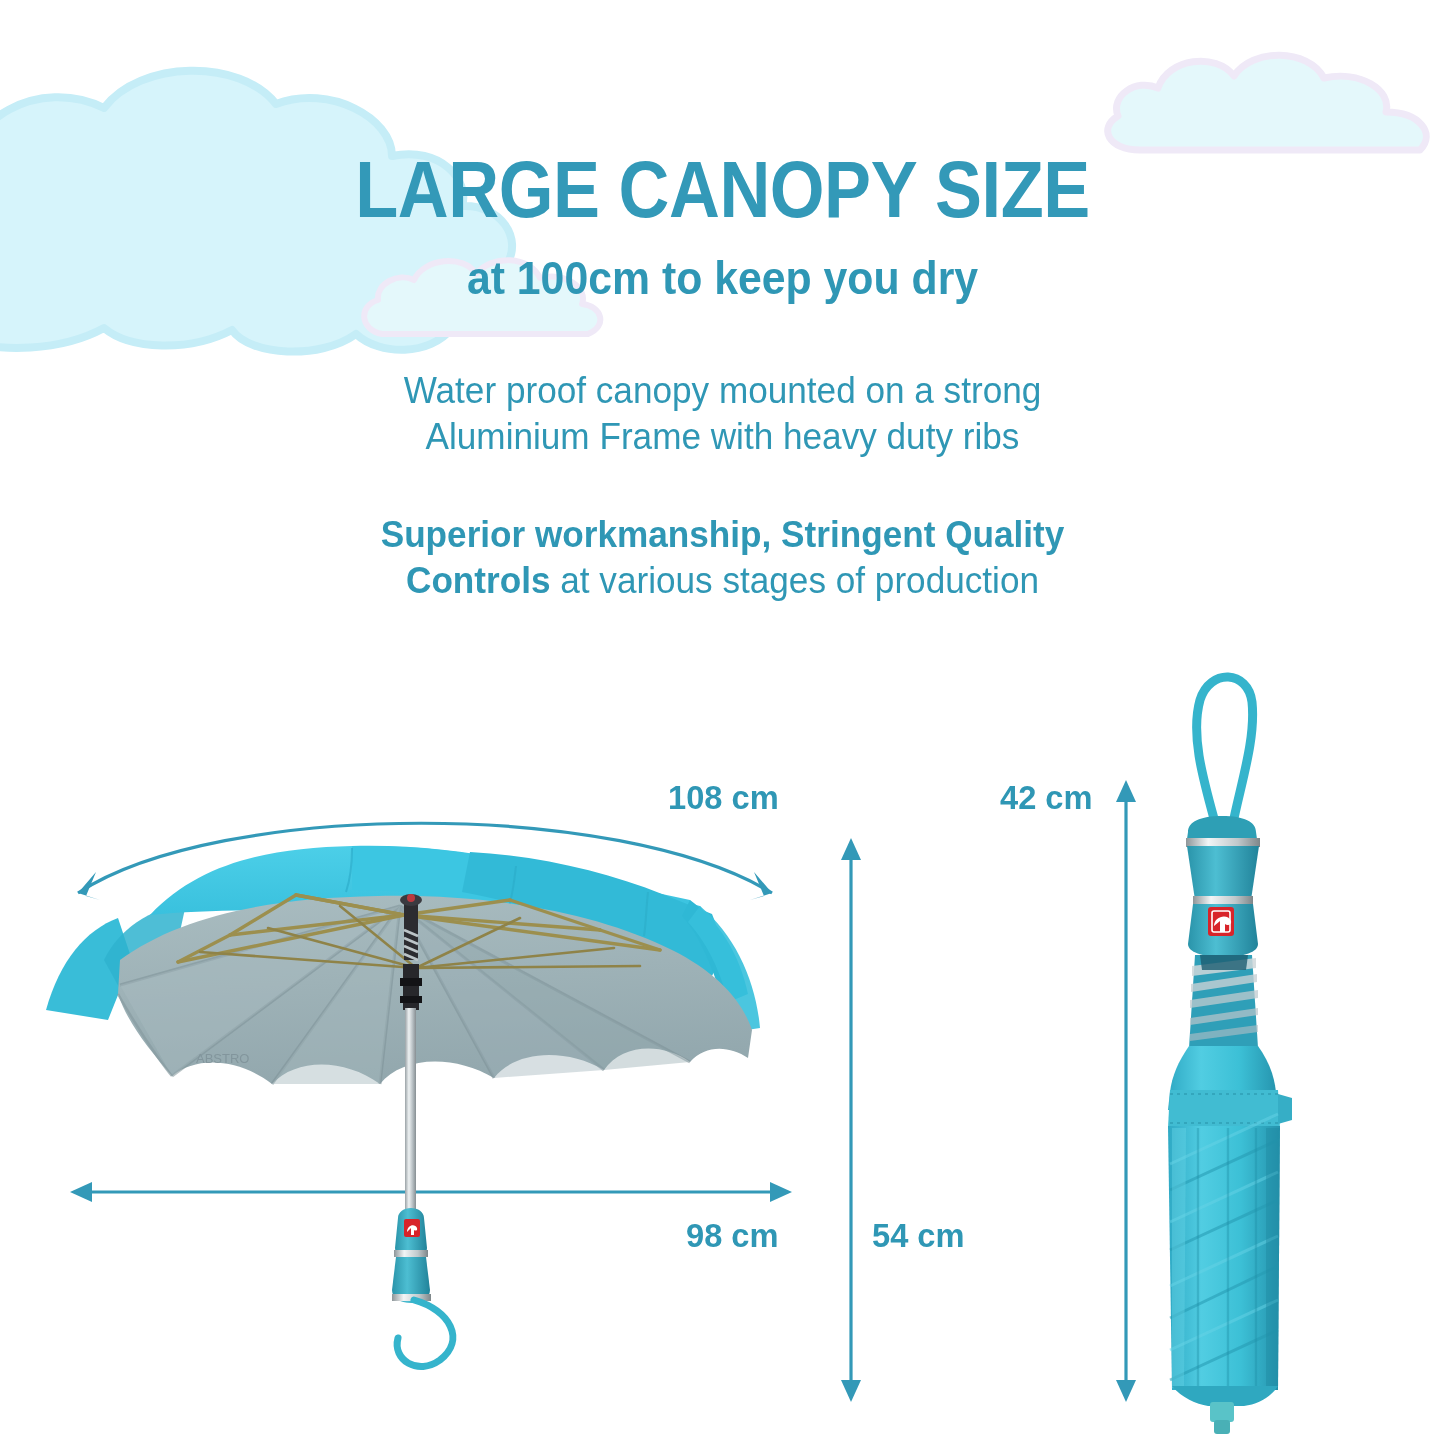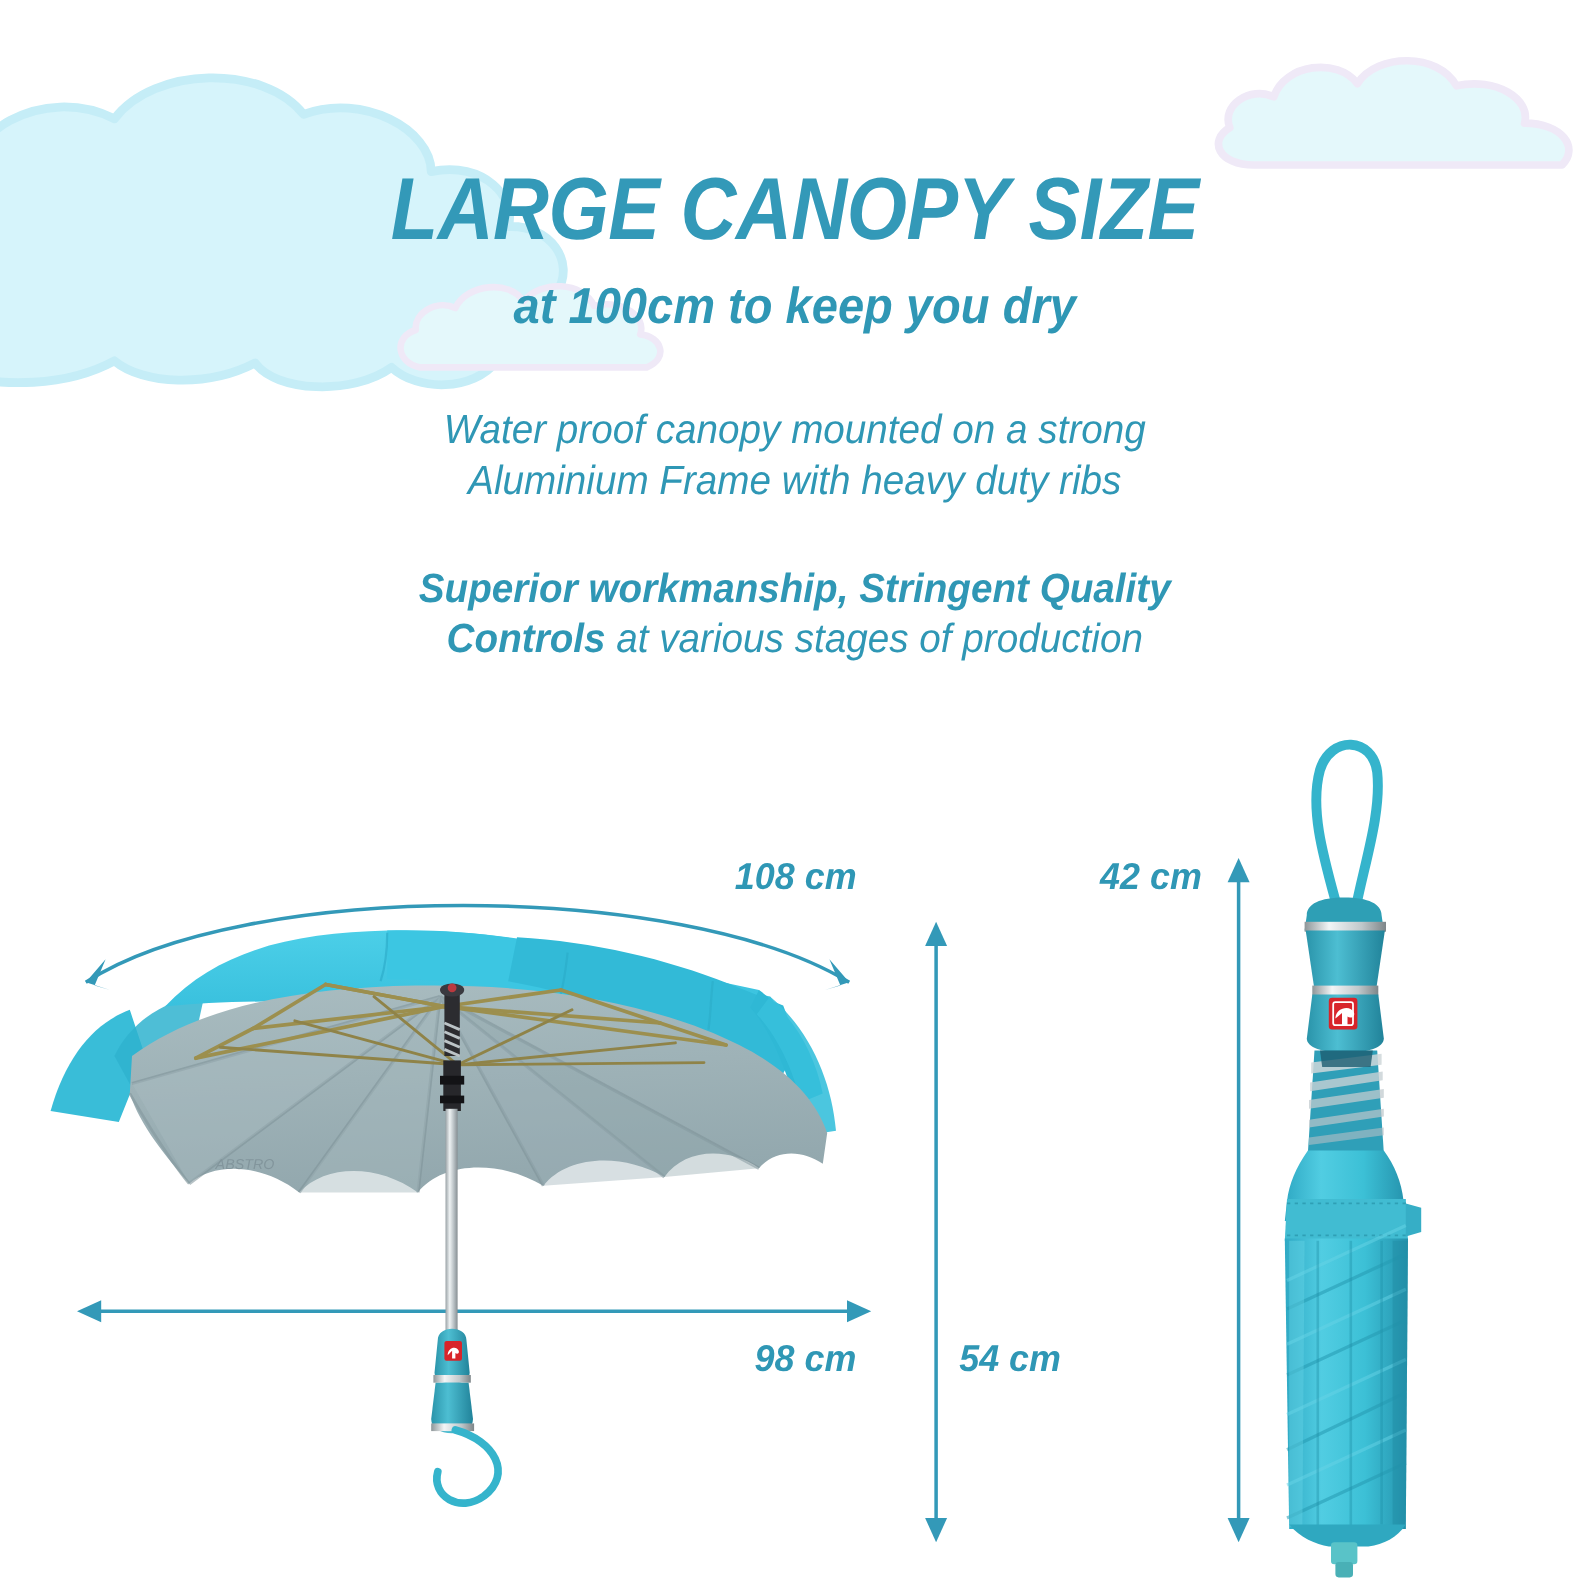--- a/index.html
+++ b/index.html
@@ -7,21 +7,20 @@
     padding: 0;
     background: #ffffff;
   }
   #page {
     position: relative;
     width: 1445px;
     height: 1445px;
     background: #ffffff;
     overflow: hidden;
     font-family: "Liberation Sans", sans-serif;
-    font-style: italic;
   }
 
   
   .cloud-layer {
     position: absolute;
     left: 0; top: 0;
     width: 1445px;
     height: 1445px;
     pointer-events: none;
   }

